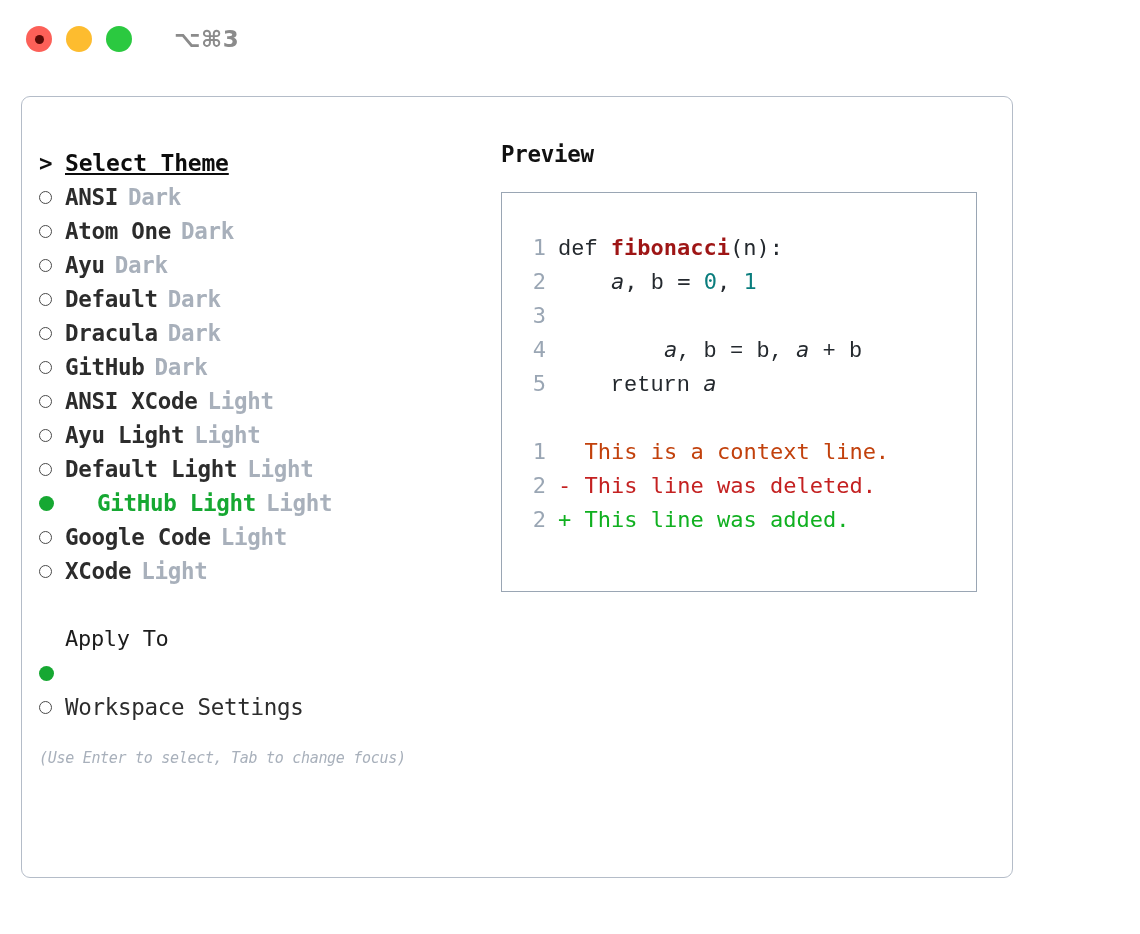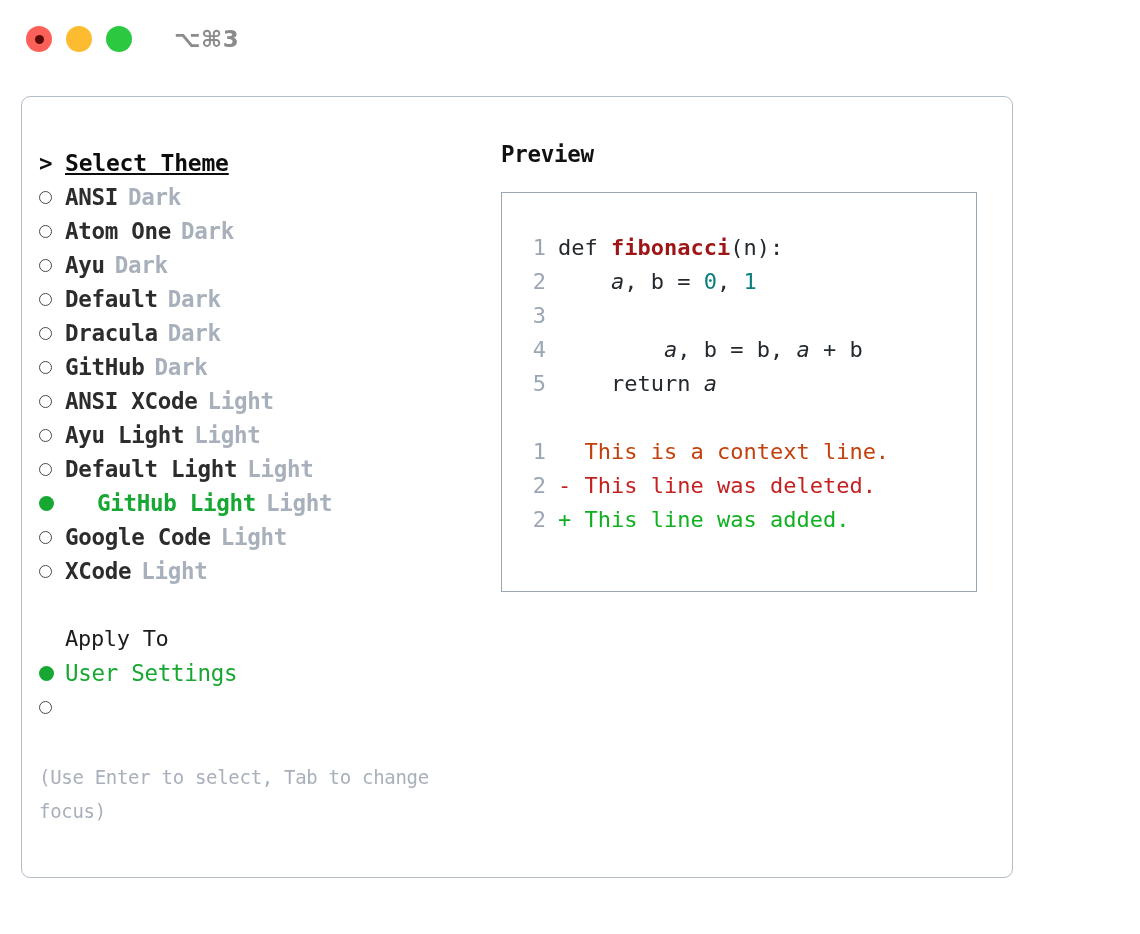--- a/index.html
+++ b/index.html
@@ -179,26 +179,27 @@
     color: #1c1c1c;
     padding-left: 26px;
     font-size: 22px;
     letter-spacing: -0.3px;
   }
 
   .apply-label { color: #2c2c2c; letter-spacing: -0.3px; }
   .row.selected .apply-label { color: #16a832; }
 
   #hint-text {
-    margin-top: 36px;
+    margin-top: 17px;
     color: #a8b0bb;
-    font-size: 19px;
+    font-size: 15px;
     line-height: 34px;
     width: 420px;
     letter-spacing: -0.3px;
+    font-style: italic;
   }
 
   
   #preview-column {
     position: absolute;
     left: 479px;
     top: 40px;
     width: 490px;
   }
 
@@ -232,21 +233,21 @@
   .lineno {
     width: 30px;
     text-align: right;
     color: #9aa6b4;
     flex: 0 0 auto;
     margin-right: 12px;
   }
 
   .code-text { color: #24292e; }
 
-  .tok-kw    { color: #24292e; }
+  .tok-kw    { color: #24292e; font-family: Liberation Mono, monospace; }
   .tok-fn    { color: #9e1515; font-weight: bold; }
   .tok-num   { color: #0a7d7d; }
   .tok-builtin { color: #1b9fc4; }
   .tok-var   { color: #24292e; font-style: italic; }
   .tok-punc  { color: #24292e; }
 
   .diff-gap { height: 34px; }
 
   .diff-ctx  { color: #c2410c; }
   .diff-del  { color: #c42121; }
@@ -338,24 +339,24 @@
             </div>
           </div>
 
         <div id="apply-to-block">
           <div class="row">
             <span id="apply-to-heading">Apply To</span>
           </div>
           <div id="apply-to-items">
               <div class="row selected">
                 <span class="bullet"><span class="glyph-filled"></span></span>
-                <span class="apply-label">User Settings</span>
               </div>
               <div class="row">
                 <span class="bullet"><span class="glyph-empty"></span></span>
+                <span class="apply-label">Workspace Settings</span>
               </div>
             </div>
         </div>
 
         <div id="hint-text">(Use Enter to select, Tab to change focus)</div>
       </div>
 
       <div id="preview-column">
         <div id="preview-title">Preview</div>
         <div id="preview-box">

